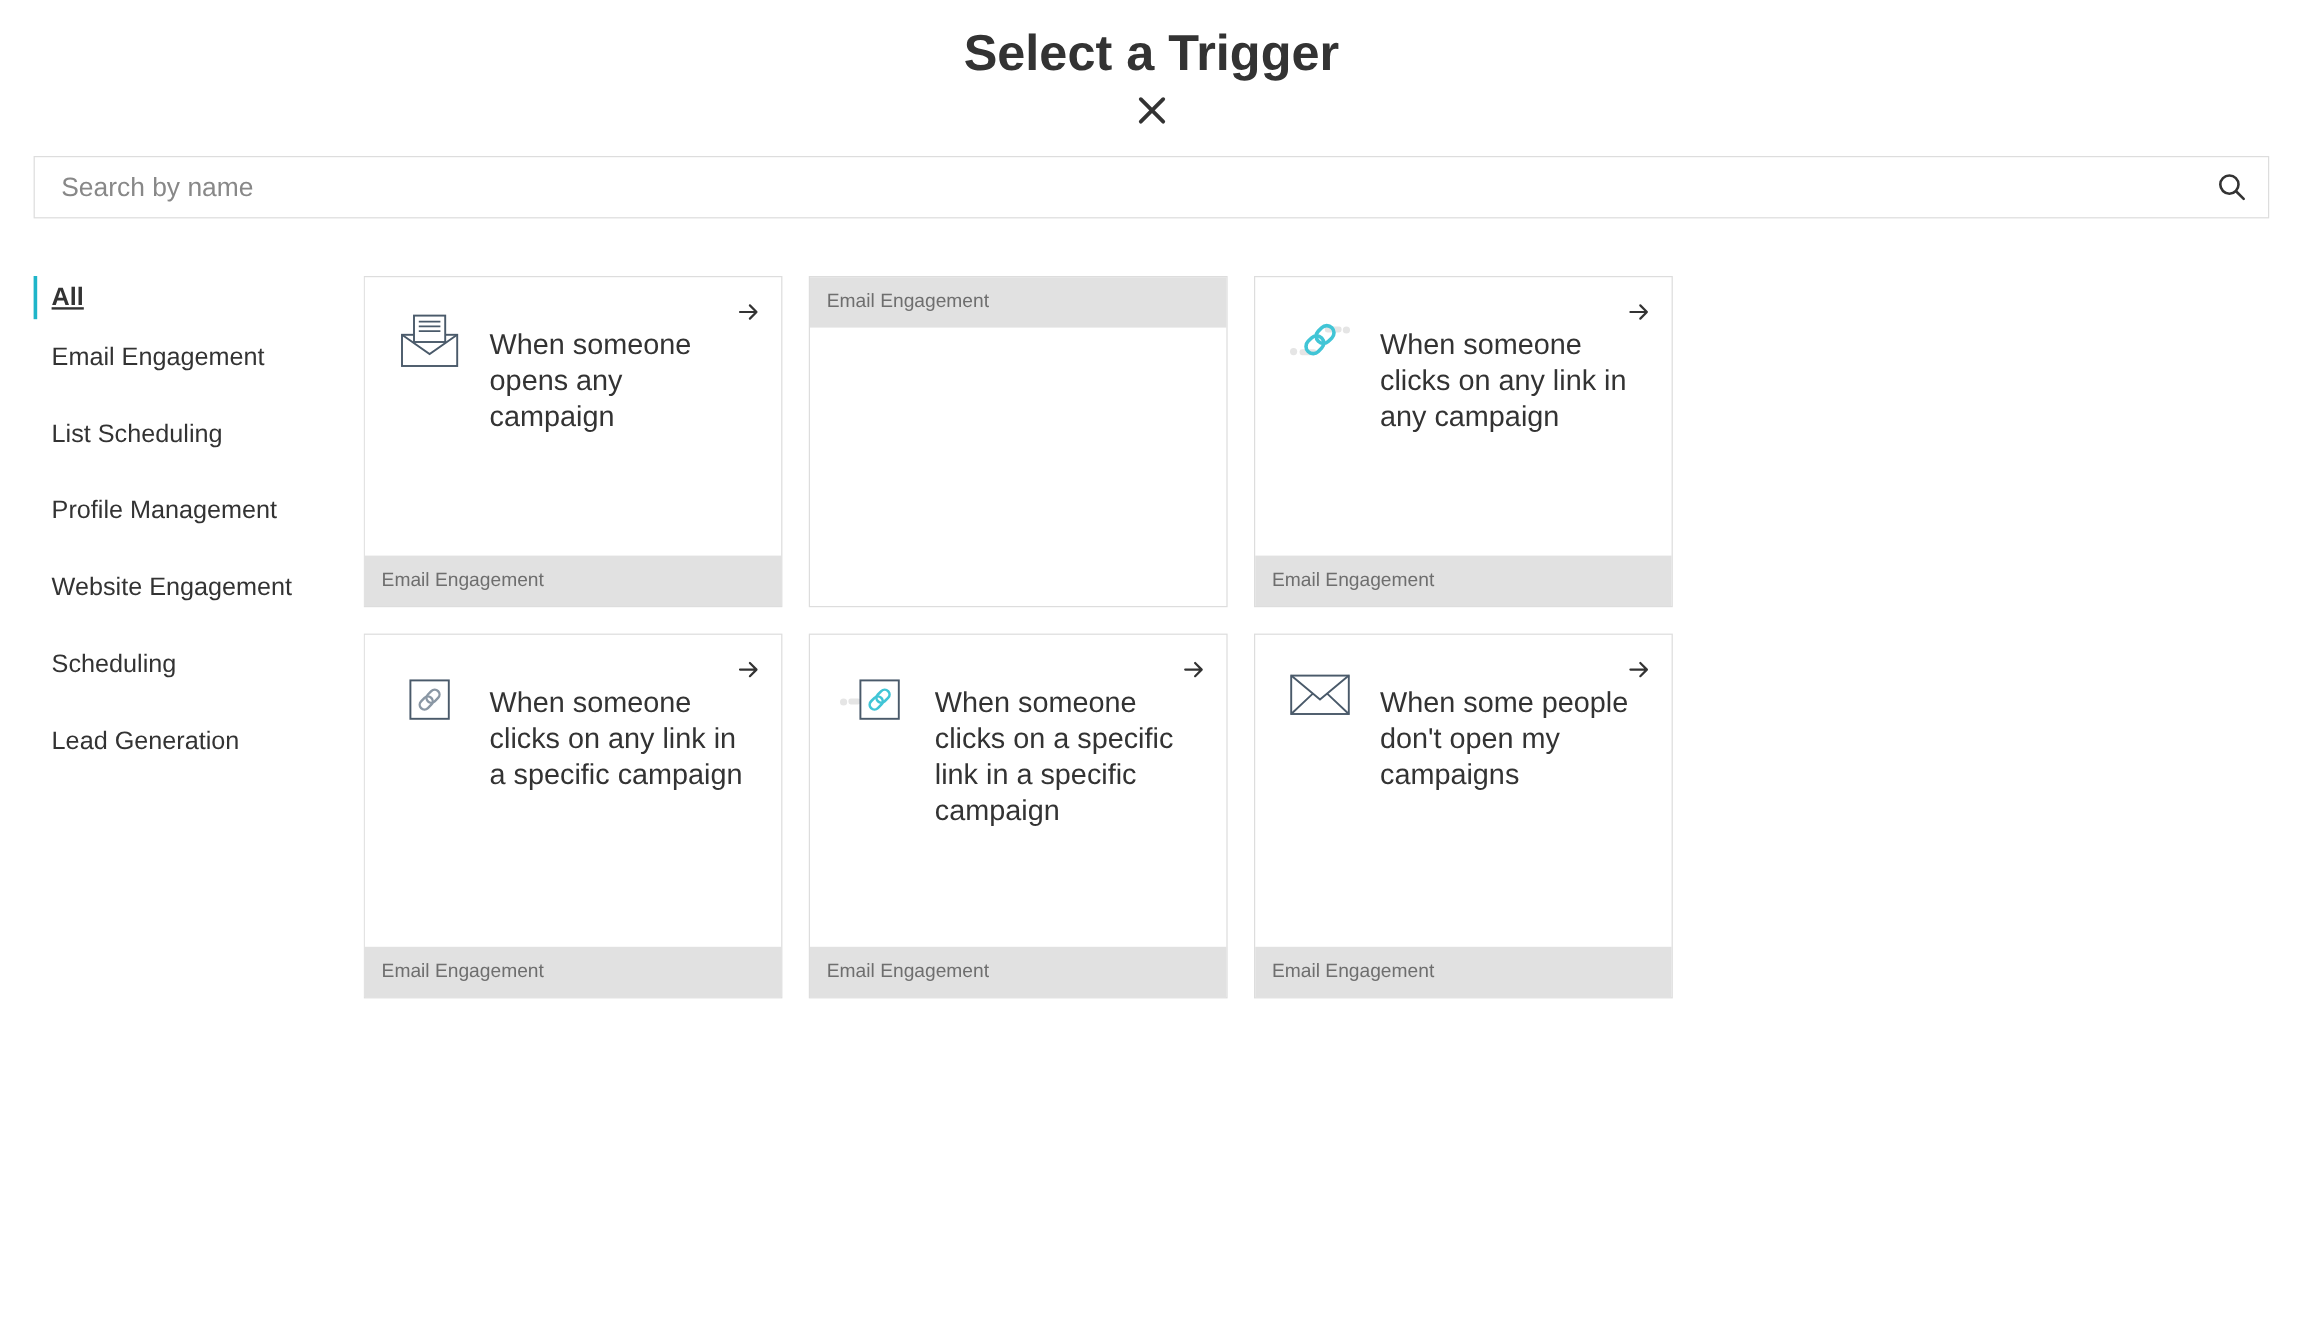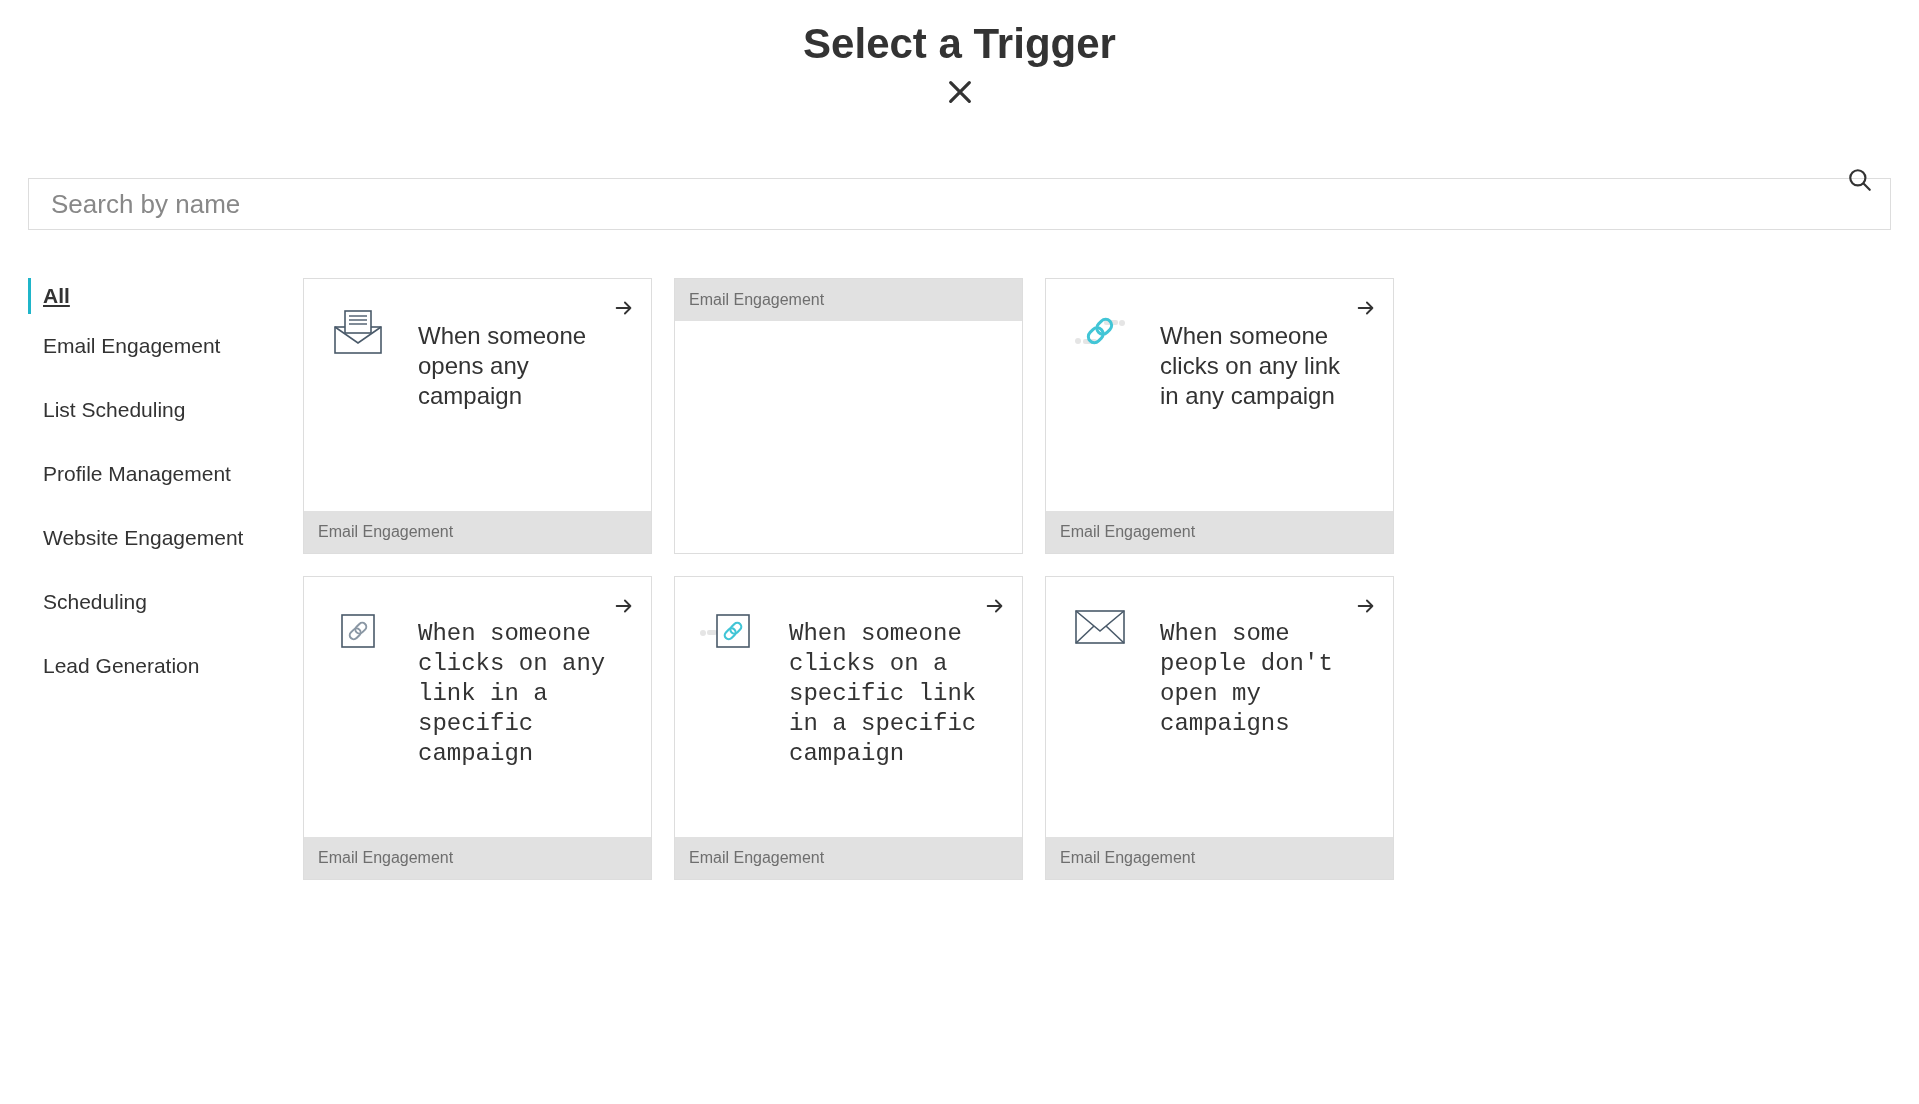--- a/index.html
+++ b/index.html
@@ -33,24 +33,23 @@
   }
   .search-row {
     position: relative;
     margin-bottom: 48px;
   }
   .search-input {
     width: 100%;
     height: 52px;
     border: 1px solid #ddd;
     padding: 0 56px 0 22px;
-    font-size: 26px;
+    font-size: 22px;
     color: #0f766e;
     outline: none;
-    margin-top: 48px;
   }
   .search-input::placeholder { color: #888; }
   .search-icon {
     position: absolute;
     right: 18px;
     top: 50%;
     transform: translateY(-50%);
   }
   .content {
     display: flex;
@@ -88,26 +87,26 @@
   .cards-wrap::-webkit-scrollbar-track { background: #f4f4f4; }
   .cards-wrap::-webkit-scrollbar-thumb { background: #b7b7b7; border-radius: 0; }
   .card {
     border: 1px solid #ddd;
     display: flex;
     flex-direction: column;
     cursor: pointer;
     background: #fff;
     min-height: 276px;
   }
-  .card.tall .card-body { min-height: 260px; font-family: Liberation Mono, monospace; }
+  .card.tall .card-body { min-height: 260px; }
   .card-body {
     flex: 1;
     display: flex;
     padding: 24px 20px 20px 18px;
-    gap: 24px;
+    gap: 14px;
     position: relative;
   }
   .card-arrow {
     position: absolute;
     top: 18px;
     right: 16px;
   }
   .card-icon {
     width: 72px;
     flex-shrink: 0;

